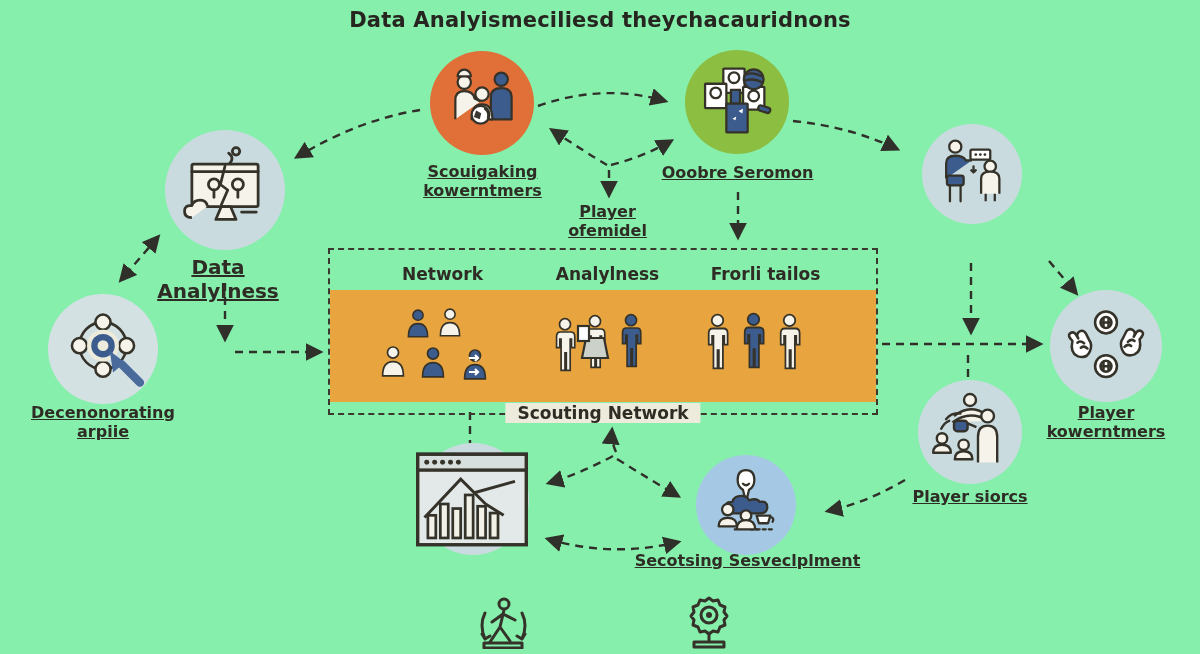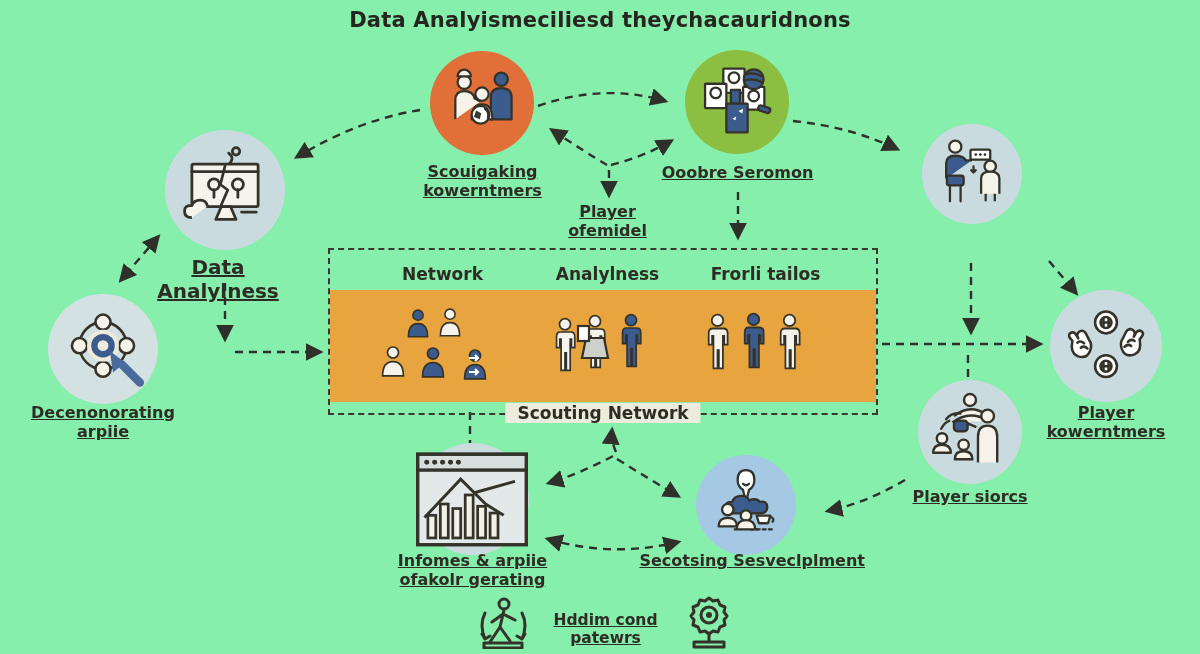--- a/index.html
+++ b/index.html
@@ -213,40 +213,36 @@
       <g fill="#f2f1e8" stroke="#343229" stroke-width="2.4">
         <rect x="11" y="56" width="7" height="20"></rect>
         <rect x="22" y="46" width="7" height="30"></rect>
         <rect x="33" y="50" width="7" height="26"></rect>
         <rect x="44" y="38" width="7" height="38"></rect>
         <rect x="55" y="48" width="7" height="28"></rect>
         <rect x="66" y="54" width="7" height="22"></rect>
       </g>
     </svg>
   </div>
-  <div class="lbl" style="left:390px;top:552px;width:165px;">
-    <div>Infomes &amp; arpiie</div>
-    <div>ofakolr gerating</div>
-  </div>
 
   <div class="circle c-sky" style="left:696px;top:455px;width:100px;height:100px;">
     <svg width="76" height="76" viewBox="0 0 100 100">
       <path class="ink-w" d="M50,4 q11,0 11,13 q0,9 -7,13 l-4,16 l-4,-16 q-7,-4 -7,-13 q0,-13 11,-13 z" stroke-width="2.8"></path>
       <path class="ink" d="M46,22 q4,4 8,0" stroke-width="2"></path>
       <path class="ink-b" d="M24,56 q-4,-10 8,-10 q2,-8 12,-8 q8,0 10,6 q10,-4 14,2 q10,-2 10,7 q0,8 -10,8 l-38,0 q-8,0 -6,-5 z" stroke-width="2.8"></path>
       <circle class="ink-f" cx="26" cy="56" r="7.5" stroke-width="2.8"></circle>
       <path class="ink-f" d="M14,78 q0,-11 12,-11 q12,0 12,11 z" stroke-width="2.8"></path>
       <path class="ink-w" d="M64,64 h18 l-3,10 h-12 z" stroke-width="2.8"></path>
       <path class="ink" d="M82,66 q6,1 3,6" stroke-width="2.4"></path>
       <path class="ink" d="M56,82 h4 M64,82 h4 M72,82 h4 M80,82 h4" stroke-width="2.6"></path>
       <circle class="ink-f" cx="50" cy="64" r="7" stroke-width="2.8"></circle>
       <path class="ink-f" d="M38,82 q0,-12 12,-12 q12,0 12,12 z M34,82 h32" stroke-width="2.8"></path>
     </svg>
   </div>
-  <div class="lbl" style="left:630px;top:552px;width:235px;text-align:right;">
+  <div class="lbl" style="left:630px;top:552px;width:235px;">
     <div>Secotsing Sesveclplment</div>
   </div>
 
   <div class="scout-box">
     <div class="col-h" style="left:40px;width:145px;">Network</div>
     <div class="col-h" style="left:205px;width:145px;">Analylness</div>
     <div class="col-h" style="left:358px;width:155px;">Frorli tailos</div>
     <div class="band">
       <svg viewBox="0 0 546 112">
         <defs>
@@ -279,21 +275,20 @@
   </div>
 
   <div class="iconbox" style="left:477px;top:597px;">
     <svg width="52" height="52" viewBox="0 0 52 52">
       <circle class="ink" cx="27" cy="7" r="5" stroke-width="2.4"></circle>
       <path class="ink" d="M27,13 L23,30 M23,30 L13,45 M23,30 L33,44 M26,17 L15,25 M26,17 L38,23" stroke-width="2.4"></path>
       <path class="ink" d="M8,16 q-6,12 0,26 m0,0 l-3,-5 m3,5 l5,-3 M45,16 q6,12 0,26 m0,0 l3,-5 m-3,5 l-5,-3" stroke-width="2"></path>
       <rect class="ink" x="7" y="46" width="38" height="5" stroke-width="2.4"></rect>
     </svg>
   </div>
-  <div class="lbl" style="left:528px;top:611px;width:155px;font-size:15.5px;">Hddim cond patewrs</div>
   <div class="iconbox" style="left:686px;top:595px;">
     <svg width="46" height="56" viewBox="0 0 46 56">
       <path class="ink" d="M23,3 l4,3 5,-1 2,5 5,2 -1,5 3,4 -3,4 1,5 -5,2 -2,5 -5,-1 -4,3 -4,-3 -5,1 -2,-5 -5,-2 1,-5 -3,-4 3,-4 -1,-5 5,-2 2,-5 5,1 z" stroke-width="2.2"></path>
       <circle class="ink" cx="23" cy="20" r="8" stroke-width="2.2"></circle>
       <circle cx="23" cy="20" r="3" fill="#343229"></circle>
       <path class="ink" d="M23,38 v8" stroke-width="2.2"></path>
       <rect class="ink" x="8" y="47" width="30" height="5" stroke-width="2.2"></rect>
     </svg>
   </div>
 

